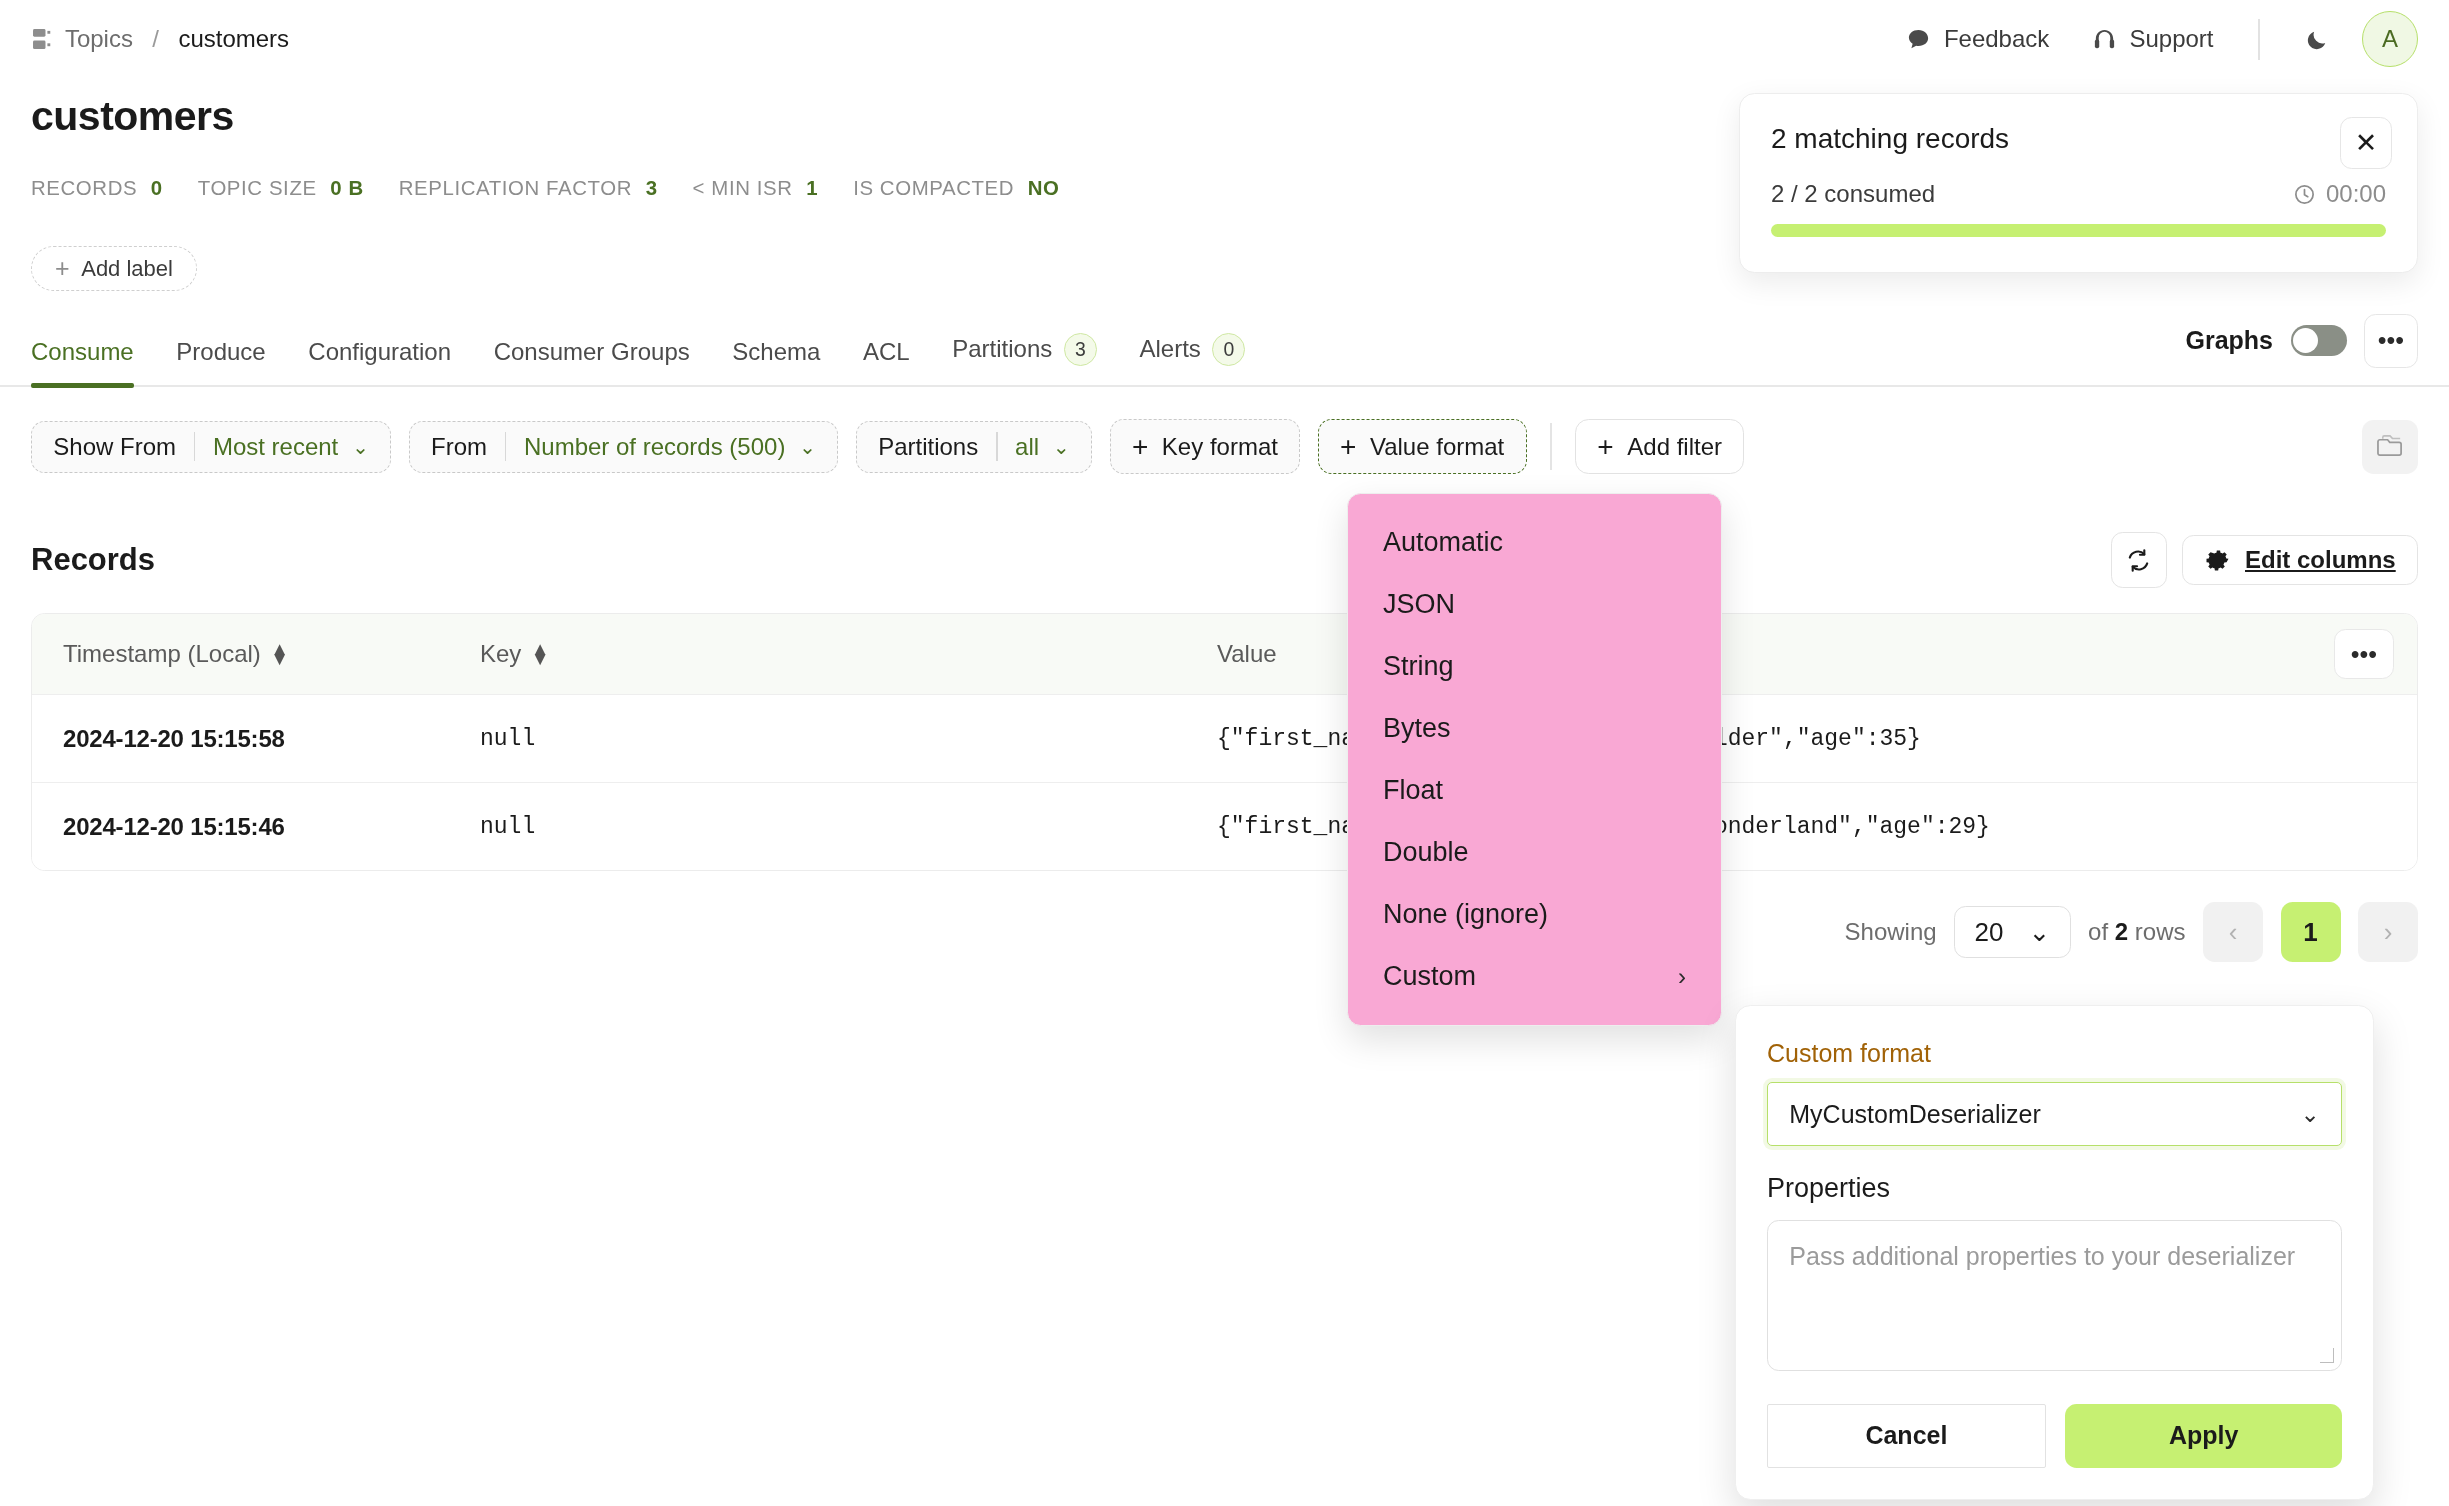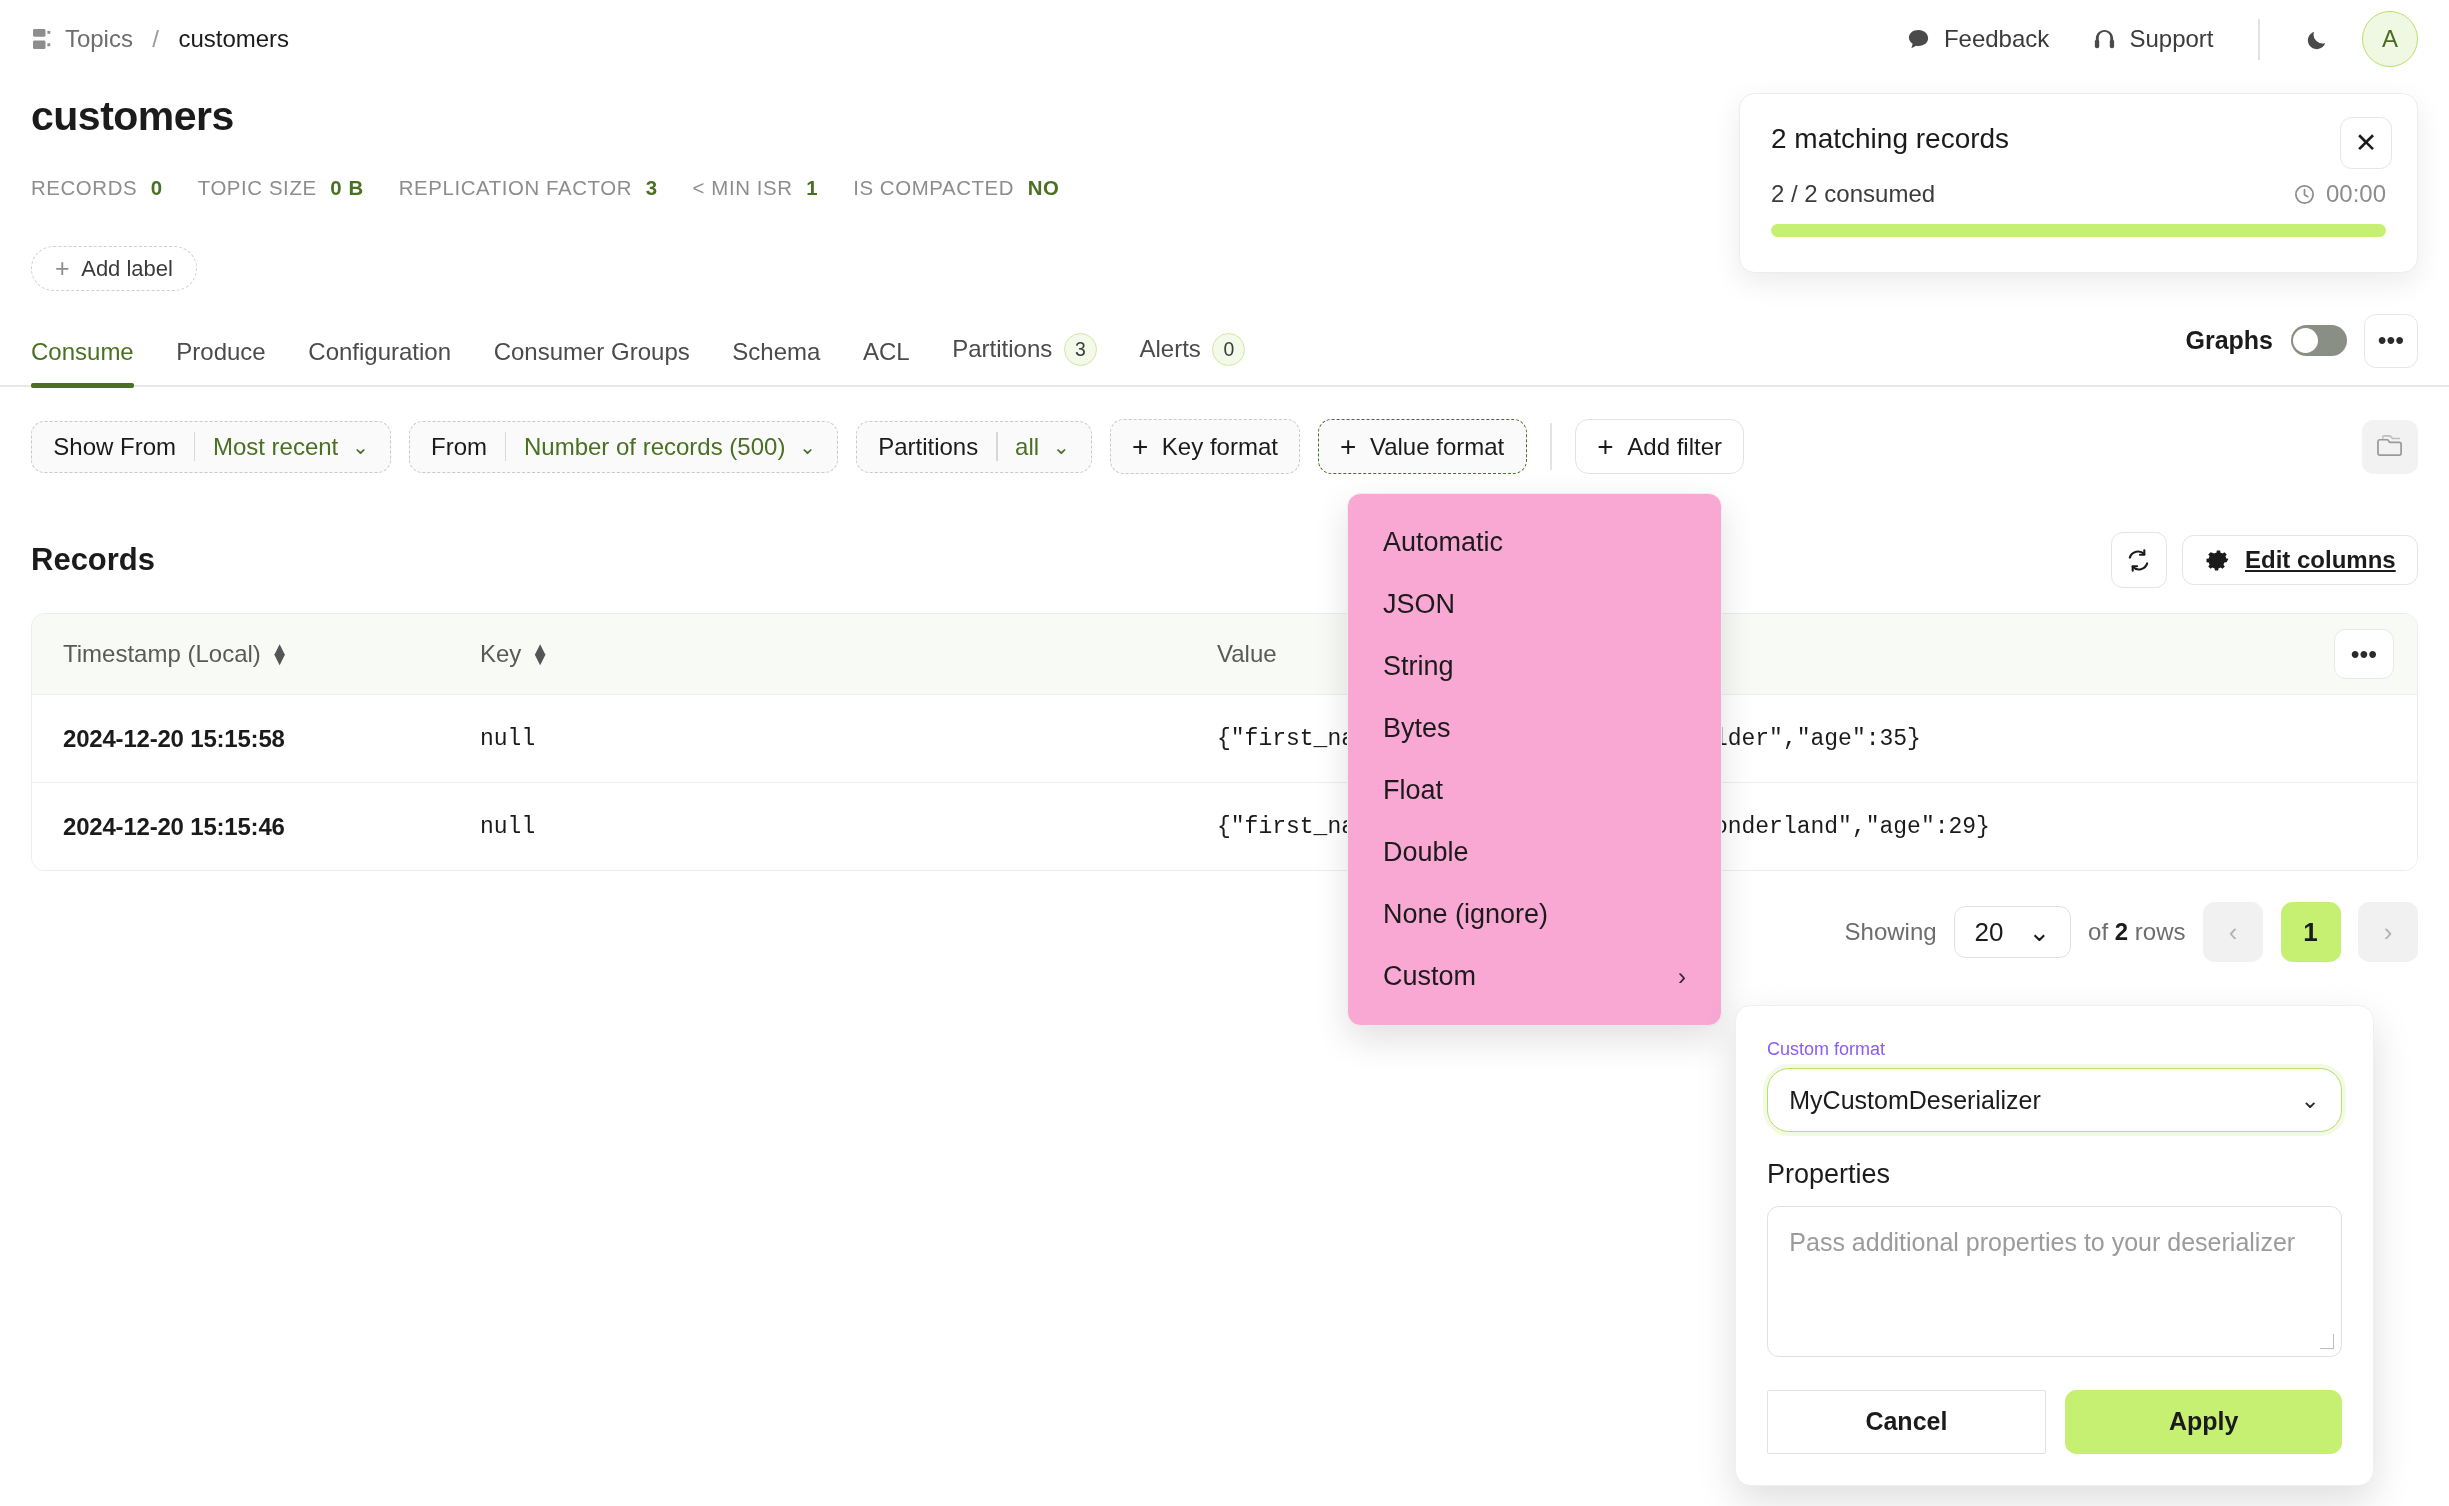--- a/index.html
+++ b/index.html
@@ -234,24 +234,24 @@
   }
   .menu-item .chev { margin-left: auto; font-size: 24px; color: #2b2b2b; }
 
   
   .popup {
     position: absolute; top: 1005px; left: 1735px; width: 639px;
     background: #fff; border: 1.9px solid #efefef; border-radius: 15.5px;
     box-shadow: 0 15.5px 39px rgba(0,0,0,0.13);
     padding: 33px 31px 31px 31px;
   }
-  .popup-label { font-size: 18px; color: #8b5cf6; margin-bottom: 8px; }
+  .popup-label { font-size: 25px; color: #a16207; margin-bottom: 14px; }
   .select-box {
     display: flex; align-items: center; height: 64px;
-    border: 1.9px solid #b6e06a; border-radius: 22px; background: #fff;
+    border: 1.9px solid #b6e06a; border-radius: 5px; background: #fff;
     padding: 0 21.3px; font-size: 25px; color: #1b1b1b;
     box-shadow: 0 0 0 3.9px rgba(182,224,106,0.18);
   }
   .select-box .chev { margin-left: auto; font-size: 23px; color: #2b2b2b; }
   .popup-label2 { font-size: 27px; color: #1b1b1b; margin: 27px 0 15.5px 0; }
   .textarea-box {
     height: 151px; border: 1.9px solid #e0e0e0; border-radius: 11.6px;
     padding: 17.5px 21.3px; font-size: 25px; color: #9b9b9b; line-height: 1.5;
     position: relative; background: #fff; overflow: hidden;
   }

